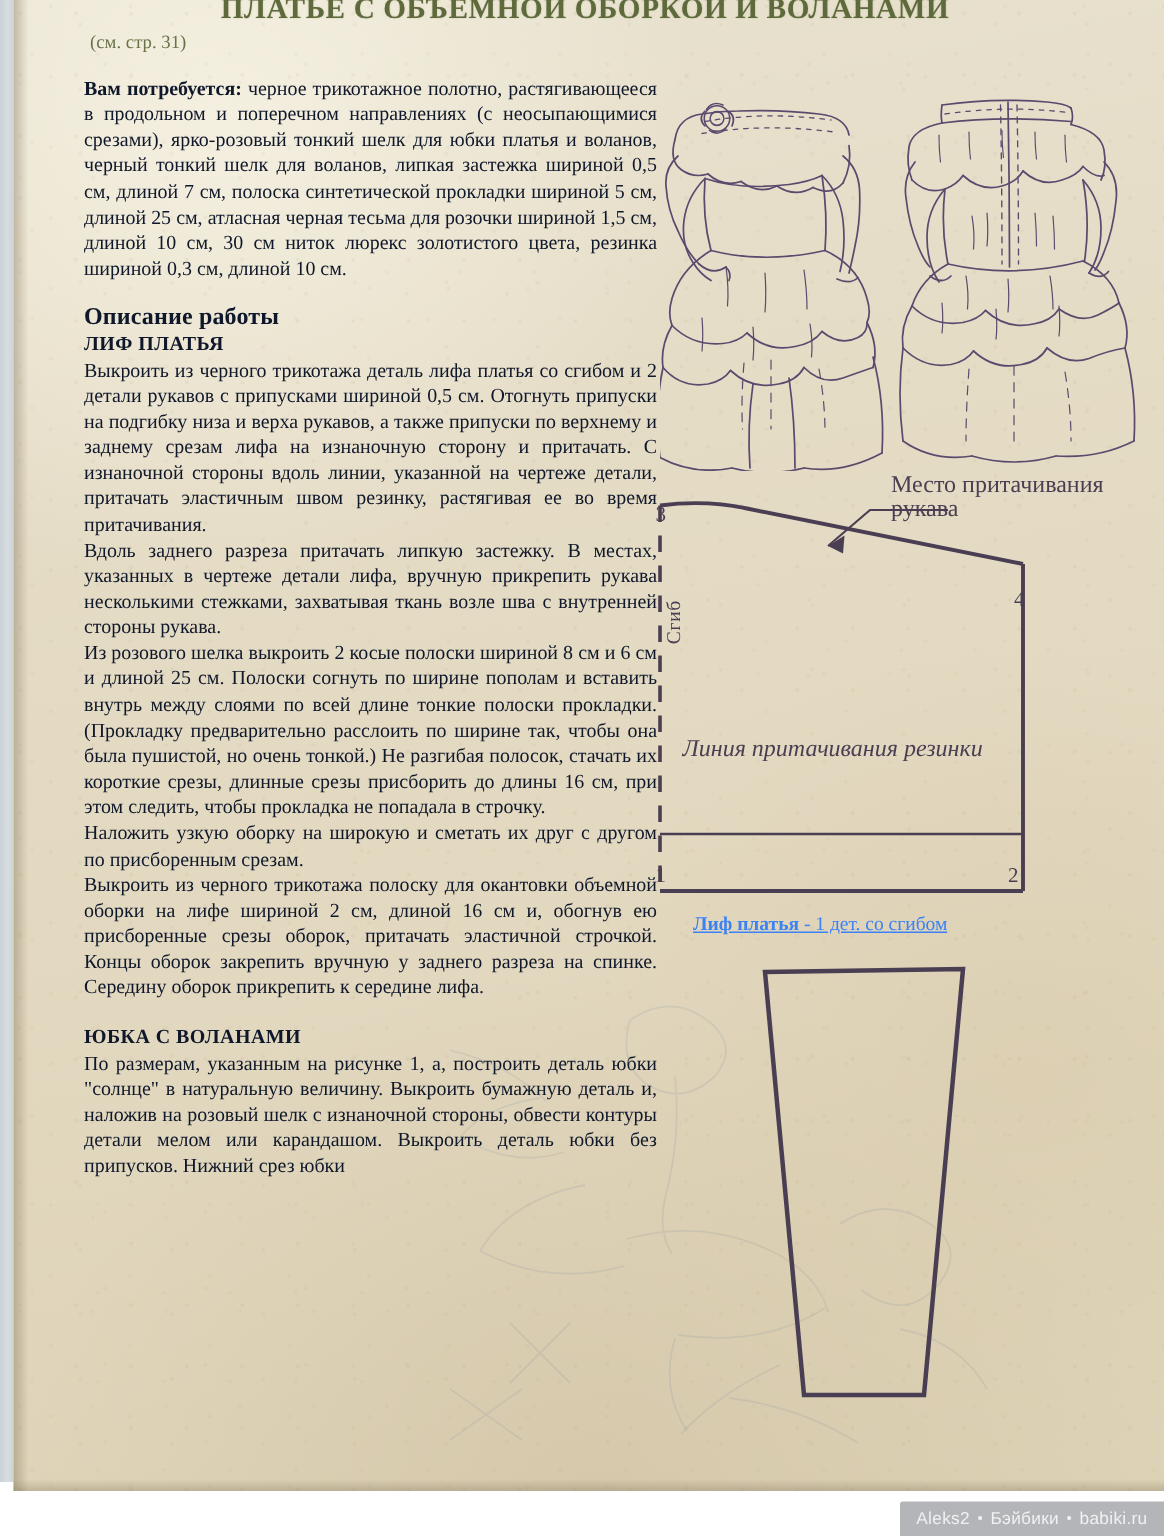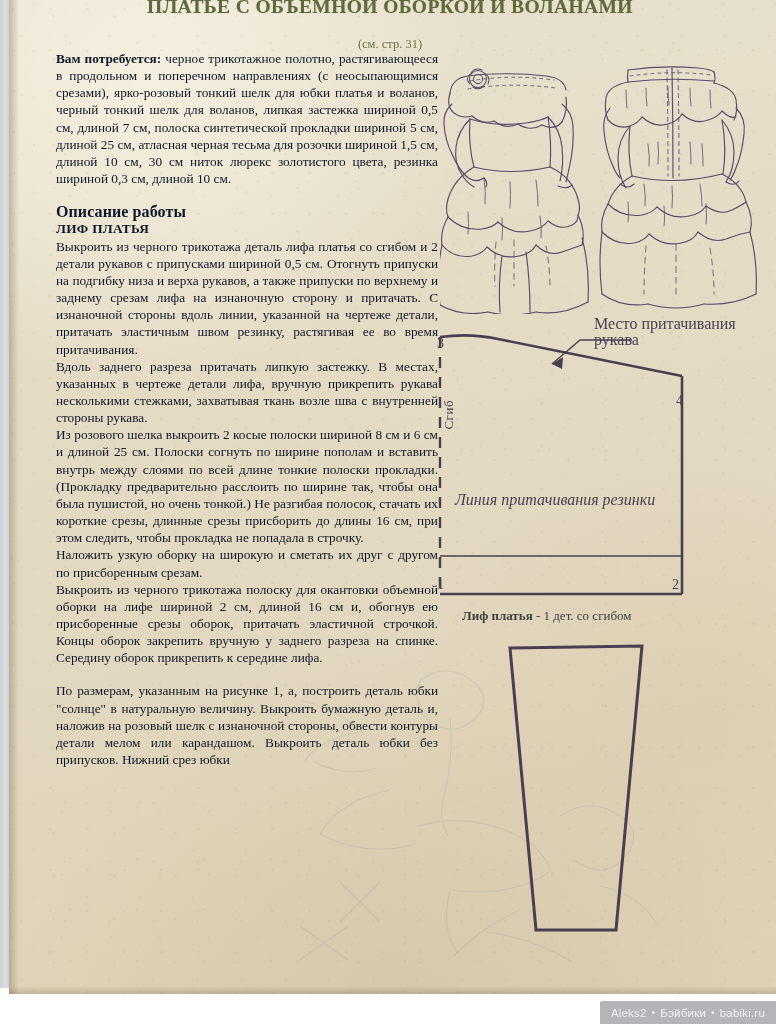--- a/index.html
+++ b/index.html
@@ -81,23 +81,23 @@
     text-align: center;
     font-family: "Liberation Serif", serif;
     font-weight: bold;
     font-size: 19.5px;
     letter-spacing: .4px;
     color: #5e6a3c;
     text-shadow: 0 0 1px rgba(94,106,60,.35);
   }
   .subtitle {
     position: absolute;
-    left: 60px; top: 37px;
+    left: 60px; top: 21px;
     width: 660px;
-    text-align: center;
+    text-align: left;
     font-size: 12.5px;
     color: #6a7348;
   }
 
   
   .col {
     position: absolute;
     left: 56px; top: 50px;
     width: 382px;
     color: #0f172a;
@@ -117,22 +117,23 @@
   .sp { height: 16px; }
 
   
   .fig { position: absolute; }
   #fig-dress   { left: 440px; top: 46px;  width: 330px; height: 268px; }
   #fig-bodice  { left: 432px; top: 318px; width: 340px; height: 312px; }
   #fig-sleeve  { left: 432px; top: 634px; width: 340px; height: 330px; }
 
   .cap {
     position: absolute;
-    color: #404040;
+    color: #3b82f6;
     font-size: 13px;
+    text-decoration: underline;
   }
   .cap b { font-weight: bold; }
   #cap-bodice { left: 462px; top: 608px; }
   #cap-sleeve { left: 441px; top: 938px; }
 
   
   .fold-label {
     position: absolute;
     left: 441px; top: 400px;
     font-size: 13px;
@@ -207,20 +208,21 @@
     <p class="hd-caps">ЛИФ ПЛАТЬЯ</p>
 
     <p class="just">Выкроить из черного трикотажа деталь лифа платья со сгибом и 2 детали рукавов с припусками шириной 0,5 см. Отогнуть припуски на подгибку низа и верха рукавов, а также припуски по верхнему и заднему срезам лифа на изнаночную сторону и притачать. С изнаночной стороны вдоль линии, указанной на чертеже детали, притачать эластичным швом резинку, растягивая ее во время притачивания.</p>
     <p class="just">Вдоль заднего разреза притачать липкую застежку. В местах, указанных в чертеже детали лифа, вручную прикрепить рукава несколькими стежками, захватывая ткань возле шва с внутренней стороны рукава.</p>
     <p class="just">Из розового шелка выкроить 2 косые полоски шириной 8 см и 6 см и длиной 25 см. Полоски согнуть по ширине пополам и вставить внутрь между слоями по всей длине тонкие полоски прокладки. (Прокладку предварительно расслоить по ширине так, чтобы она была пушистой, но очень тонкой.) Не разгибая полосок, стачать их короткие срезы, длинные срезы присборить до длины 16 см, при этом следить, чтобы прокладка не попадала в строчку.</p>
     <p class="just">Наложить узкую оборку на широкую и сметать их друг с другом по присборенным срезам.</p>
     <p class="just">Выкроить из черного трикотажа полоску для окантовки объемной оборки на лифе шириной 2 см, длиной 16 см и, обогнув ею присборенные срезы оборок, притачать эластичной строчкой. Концы оборок закрепить вручную у заднего разреза на спинке. Середину оборок прикрепить к середине лифа.</p>
 
     <div class="sp"></div>
 
+    <p class="hd-caps">ЮБКА С ВОЛАНАМИ</p>
     <p class="just">По размерам, указанным на рисунке 1, а, построить деталь юбки "солнце" в натуральную величину. Выкроить бумажную деталь и, наложив на розовый шелк с изнаночной стороны, обвести контуры детали мелом или карандашом. Выкроить деталь юбки без припусков. Нижний срез юбки</p>
   </div>
 
   <svg class="fig" id="fig-dress" viewBox="0 0 330 268">
     <g fill="none" stroke="#5b4a6e" stroke-width="1.15" stroke-linejoin="round" stroke-linecap="round">
 
       <g>
 
         <g stroke-width="1.05">
           <circle cx="38" cy="33" r="8.5"></circle>

